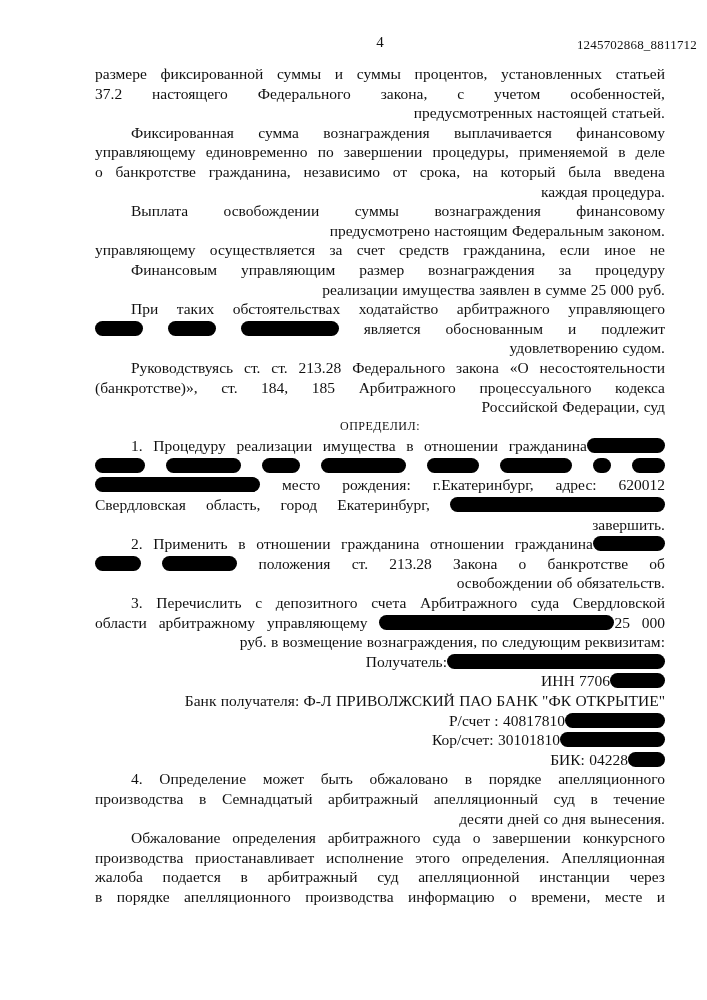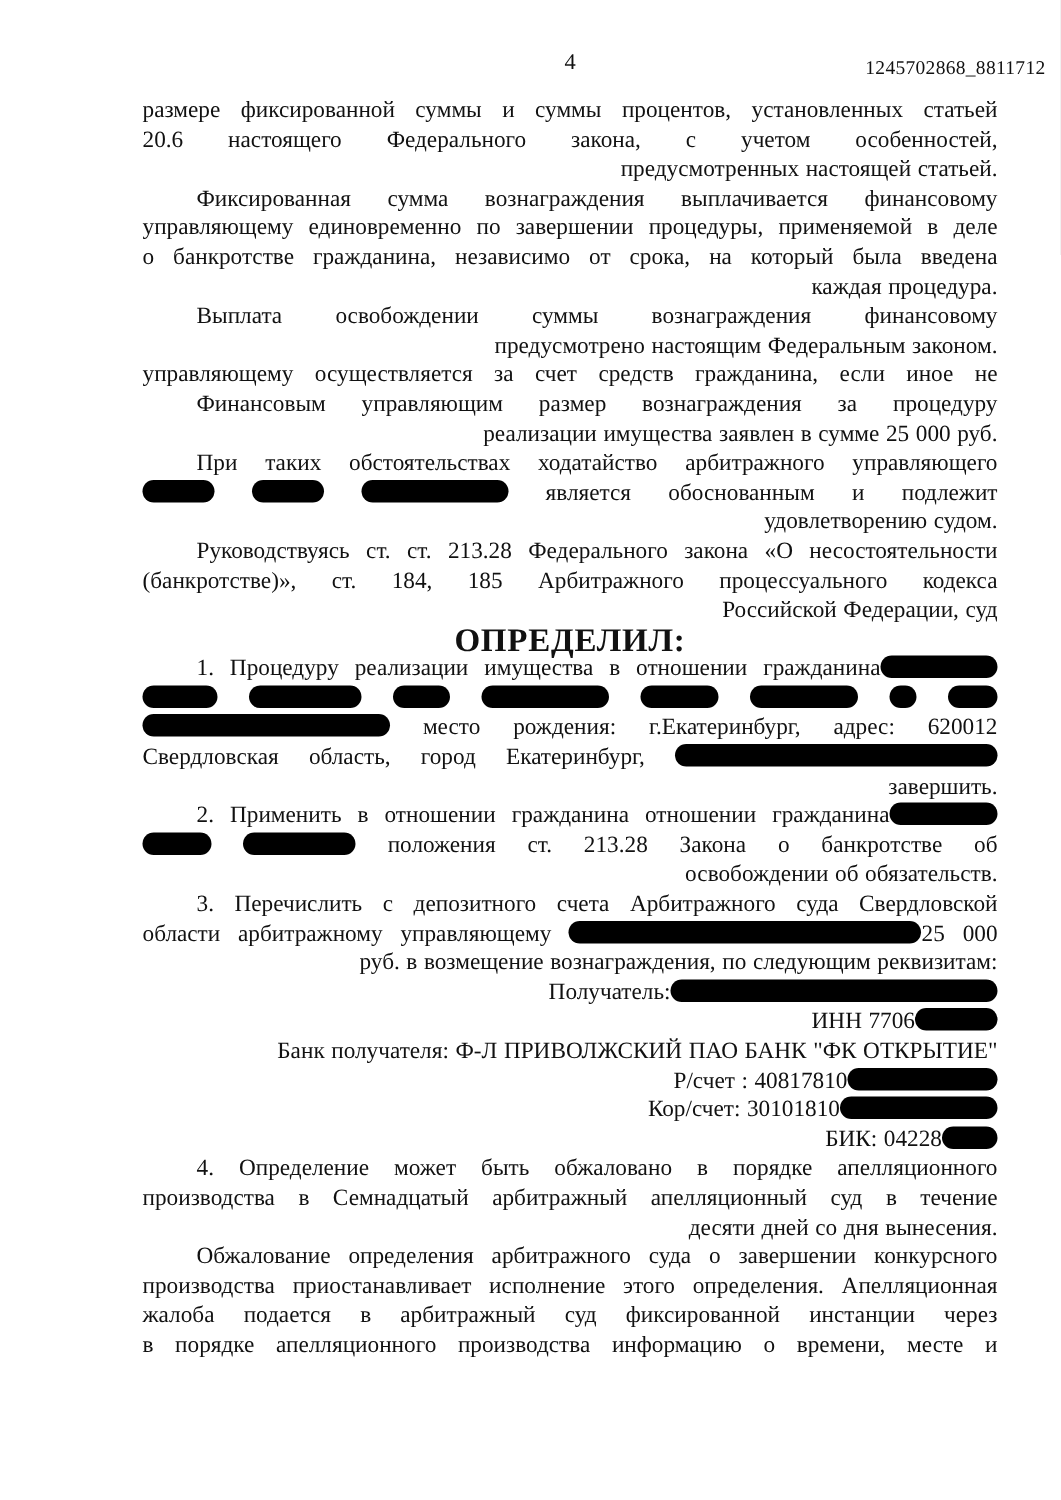--- a/index.html
+++ b/index.html
@@ -26,39 +26,39 @@
   .line{
     font-size:15.5px;
     line-height:19.6px;
     min-height:19.6px;
     word-spacing:0.5px;
   }
   .just{text-align:justify;text-align-last:justify;}
   .left{text-align:right;}
   .cent{text-align:center;text-align-last:center;}
   .ind{text-indent:36px;}
-  .bold{font-weight:bold;font-size:22px;letter-spacing:0.5px;}
+  .bold{font-weight:normal;font-size:12px;letter-spacing:0.5px;}
   .red{
     display:inline-block;
     height:15px;
     background:#000;
     border-radius:8px;
     vertical-align:-2px;
   }
   .txt{white-space:pre-wrap;}
 </style>
 </head>
 <body>
 
 <div class="page">
   <div class="page-num">4</div>
   <div class="doc-id">1245702868_8811712</div>
   <div class="doc-body" id="doc-body">
       <div class="line just"><span class="txt">размере фиксированной суммы и суммы процентов, установленных статьей</span></div>
-      <div class="line just"><span class="txt">20.6 настоящего Федерального закона, с учетом особенностей,</span></div>
+      <div class="line just"><span class="txt">37.2 настоящего Федерального закона, с учетом особенностей,</span></div>
       <div class="line left"><span class="txt">предусмотренных настоящей статьей.</span></div>
       <div class="line just ind"><span class="txt">Фиксированная сумма вознаграждения выплачивается финансовому</span></div>
       <div class="line just"><span class="txt">управляющему единовременно по завершении процедуры, применяемой в деле</span></div>
       <div class="line just"><span class="txt">о банкротстве гражданина, независимо от срока, на который была введена</span></div>
       <div class="line left"><span class="txt">каждая процедура.</span></div>
       <div class="line just ind"><span class="txt">Выплата освобождении суммы вознаграждения финансовому</span></div>
       <div class="line left"><span class="txt">предусмотрено настоящим Федеральным законом.</span></div>
       <div class="line just"><span class="txt">управляющему осуществляется за счет средств гражданина, если иное не</span></div>
       <div class="line just ind"><span class="txt">Финансовым управляющим размер вознаграждения за процедуру</span></div>
       <div class="line left"><span class="txt">реализации имущества заявлен в сумме 25 000 руб.</span></div>
@@ -84,16 +84,16 @@
       <div class="line left"><span class="txt">ИНН 7706</span><span class="red" style="width: 55px; background: rgb(0, 0, 0);"></span></div>
       <div class="line left"><span class="txt">Банк получателя: Ф-Л ПРИВОЛЖСКИЙ ПАО БАНК "ФК ОТКРЫТИЕ"</span></div>
       <div class="line left"><span class="txt">Р/счет : 40817810</span><span class="red" style="width: 100px; background: rgb(0, 0, 0);"></span></div>
       <div class="line left"><span class="txt">Кор/счет: 30101810</span><span class="red" style="width: 105px; background: rgb(0, 0, 0);"></span></div>
       <div class="line left"><span class="txt">БИК: 04228</span><span class="red" style="width: 37px; background: rgb(0, 0, 0);"></span></div>
       <div class="line just ind"><span class="txt">4. Определение может быть обжаловано в порядке апелляционного</span></div>
       <div class="line just"><span class="txt">производства в Семнадцатый арбитражный апелляционный суд в течение</span></div>
       <div class="line left"><span class="txt">десяти дней со дня вынесения.</span></div>
       <div class="line just ind"><span class="txt">Обжалование определения арбитражного суда о завершении конкурсного</span></div>
       <div class="line just"><span class="txt">производства приостанавливает исполнение этого определения. Апелляционная</span></div>
-      <div class="line just"><span class="txt">жалоба подается в арбитражный суд фиксированной инстанции через</span></div>
+      <div class="line just"><span class="txt">жалоба подается в арбитражный суд апелляционной инстанции через</span></div>
       <div class="line just"><span class="txt">в порядке апелляционного производства информацию о времени, месте и</span></div>
     </div>
 </div>
 
 </body></html>

